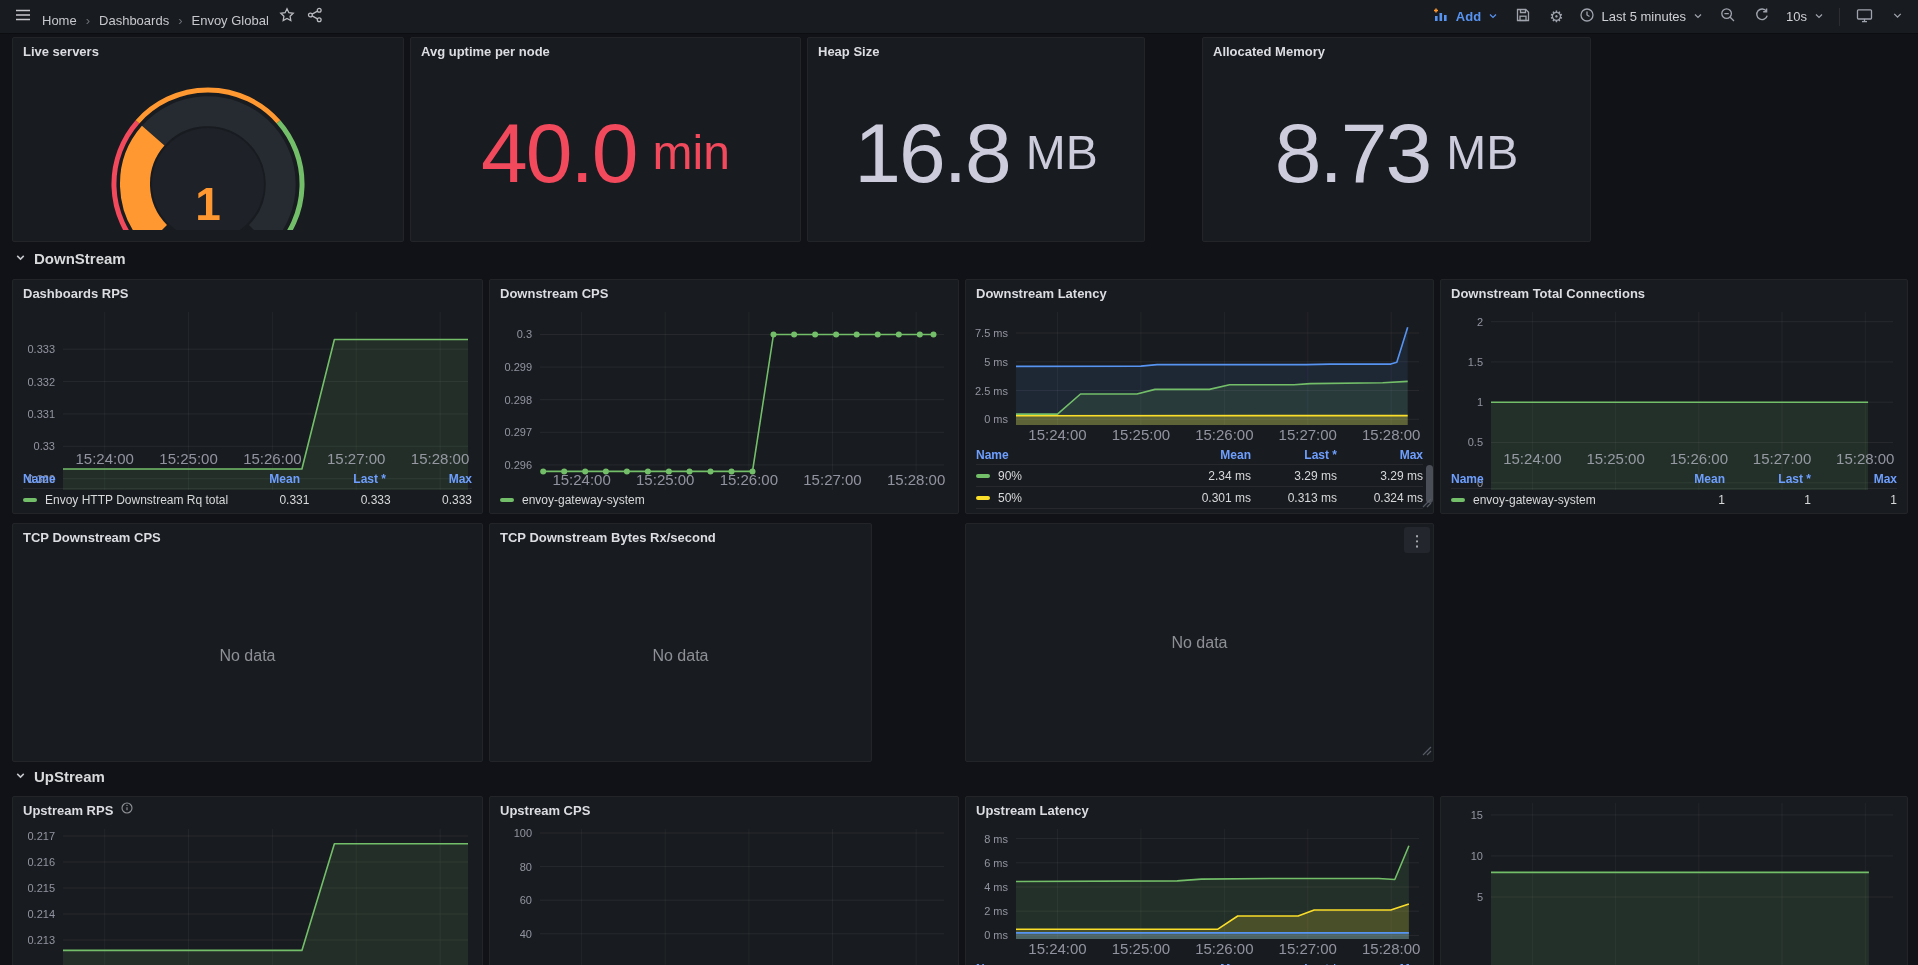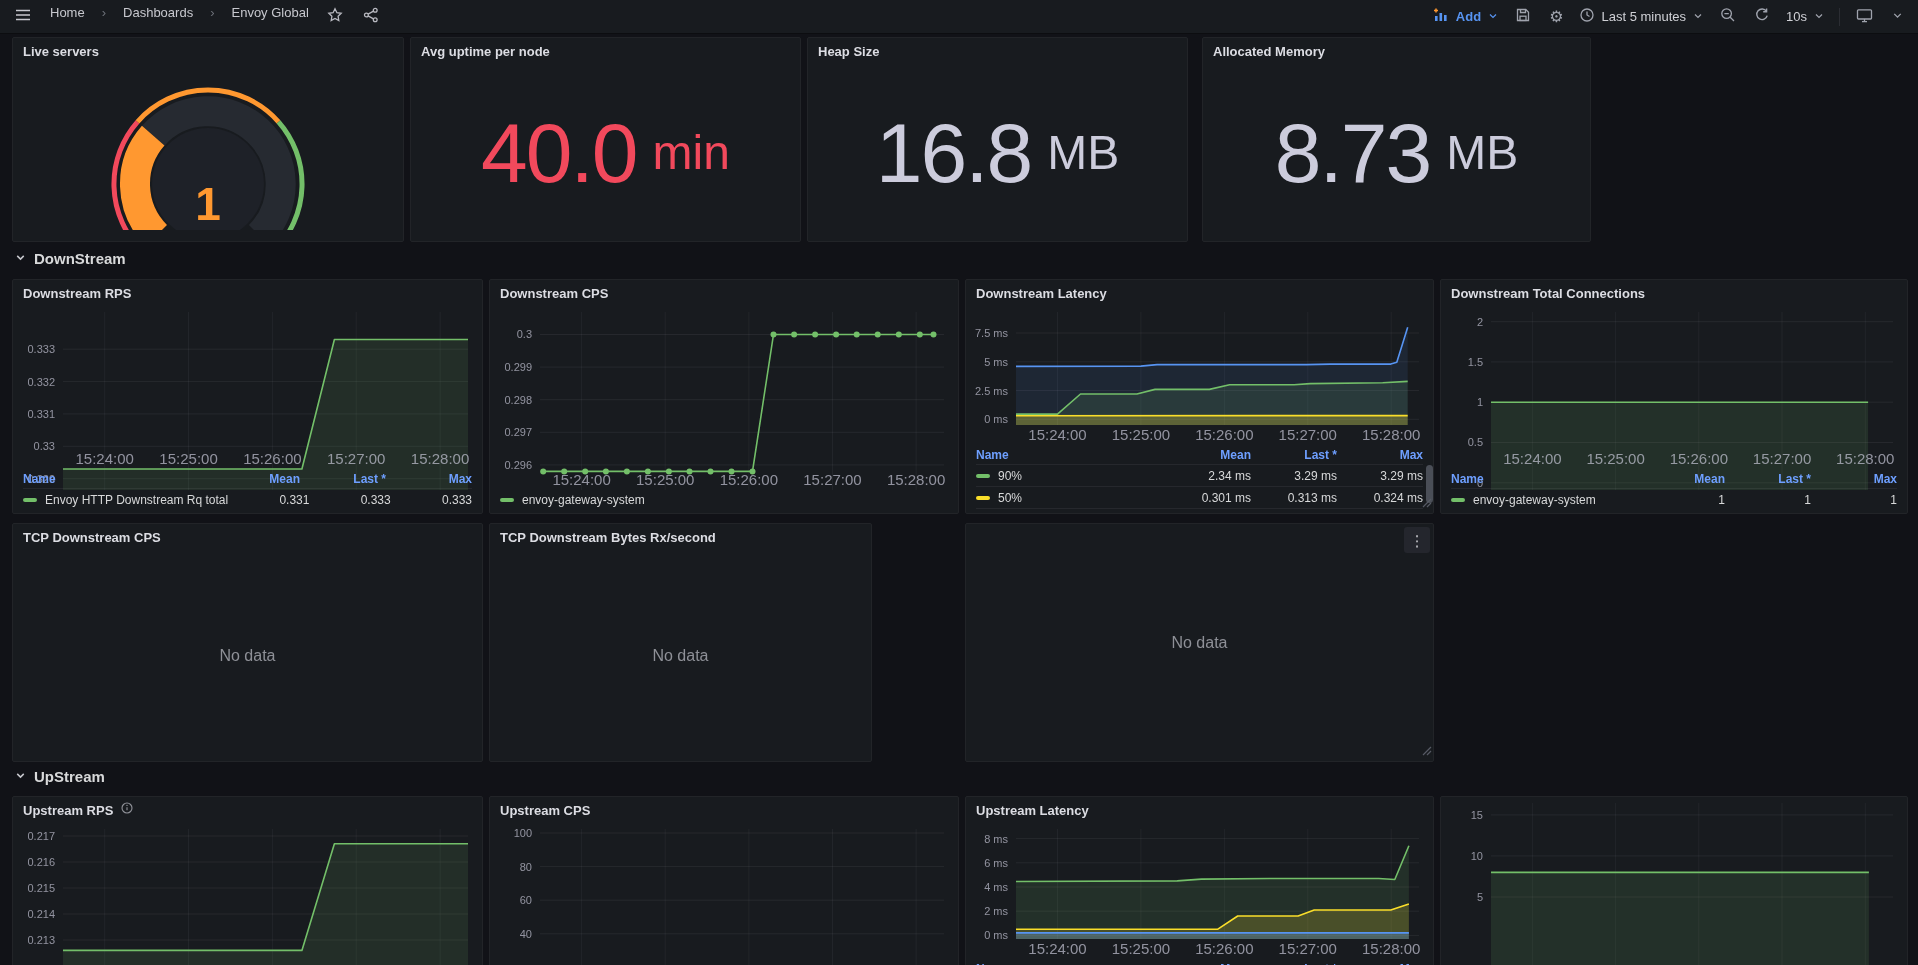--- a/index.html
+++ b/index.html
@@ -1,21 +1,21 @@
 <!DOCTYPE html>
 <html><head>
 <meta charset="utf-8">
 <style>
   html,body{margin:0;padding:0;background:#111217;}
   .dashboard{position:relative;width:1918px;height:965px;overflow:hidden;background:#111217;
     font-family:"Liberation Sans",sans-serif;color:#ccccdc;}
   
   .topnav{position:absolute;left:0;top:0;right:0;height:34px;background:#181b1f;
     border-bottom:1px solid #0c0d10;display:flex;align-items:center;padding:0 12px;box-sizing:border-box;}
-  .nav-left{display:flex;align-items:flex-start;gap:16px;flex:1;}
+  .nav-left{display:flex;align-items:flex-end;gap:8px;flex:1;}
   .nav-right{display:flex;align-items:center;gap:14px;}
   .icon-btn{display:flex;align-items:center;justify-content:center;color:#9fa3ad;cursor:pointer;background:none;border:none;padding:2px;}
   .crumb{font-size:13px;color:#c7c8ce;cursor:pointer;}
   .crumb-sep{color:#6c7078;font-size:13px;padding:0 1px;}
   .nav-group{display:flex;align-items:center;gap:6px;cursor:pointer;}
   .nav-label{font-size:13px;color:#d0d1d6;}
   .add-label{font-size:13px;font-weight:600;color:#5794f2;}
   .nav-sep{width:1px;height:18px;background:#2b2d33;}
   .gear-glyph{font-size:16px;line-height:16px;color:#9fa3ad;}
   .kebab-glyph{font-size:15px;line-height:15px;color:#c6c7cc;}
@@ -194,21 +194,21 @@
   <div class="panel" style="left:410px;top:37px;width:391px;height:205px;">
     <div class="panel-title-row">
         <span class="panel-title">Avg uptime per node</span>
       </div>
     <div class="stat-body">
       <span class="stat-number stat-red">40.0</span>
       <span class="stat-unit stat-red">min</span>
     </div>
   </div>
 
-  <div class="panel" style="left:807px;top:37px;width:381px;height:205px;">
+  <div class="panel" style="left:807px;top:37px;width:338px;height:205px;">
     <div class="panel-title-row">
         <span class="panel-title">Heap Size</span>
       </div>
     <div class="stat-body">
       <span class="stat-number stat-light">16.8</span>
       <span class="stat-unit stat-light">MB</span>
     </div>
   </div>
 
   <div class="panel" style="left:1202px;top:37px;width:389px;height:205px;">
@@ -225,21 +225,21 @@
     <span>
       <svg width="13" height="13" viewBox="0 0 16 16">
           <path d="M4 6 l4 4 4 -4" stroke="#c7c8cd" stroke-width="1.8" fill="none"></path>
         </svg>
     </span>
     <span>DownStream</span>
   </div>
 
   <div class="panel" style="left:12px;top:279px;width:471px;height:235px;">
     <div class="panel-title-row">
-        <span class="panel-title">Downstream RPS</span>
+        <span class="panel-title">Dashboards RPS</span>
       </div>
     <div class="chart-wrap">
         <svg width="405" height="178" style="position: absolute; left: 46px; top: 6px;">
           <line x1="0" y1="37.2" x2="405" y2="37.2" stroke="rgba(204,204,220,0.08)" stroke-width="1"></line>
           <line x1="0" y1="69.6" x2="405" y2="69.6" stroke="rgba(204,204,220,0.08)" stroke-width="1"></line>
           <line x1="0" y1="101.9" x2="405" y2="101.9" stroke="rgba(204,204,220,0.08)" stroke-width="1"></line>
           <line x1="0" y1="134.3" x2="405" y2="134.3" stroke="rgba(204,204,220,0.08)" stroke-width="1"></line>
           <line x1="0" y1="166.7" x2="405" y2="166.7" stroke="rgba(204,204,220,0.08)" stroke-width="1"></line>
           <line x1="41.7" y1="0" x2="41.7" y2="178" stroke="rgba(204,204,220,0.06)" stroke-width="1"></line>
           <line x1="125.5" y1="0" x2="125.5" y2="178" stroke="rgba(204,204,220,0.06)" stroke-width="1"></line>

